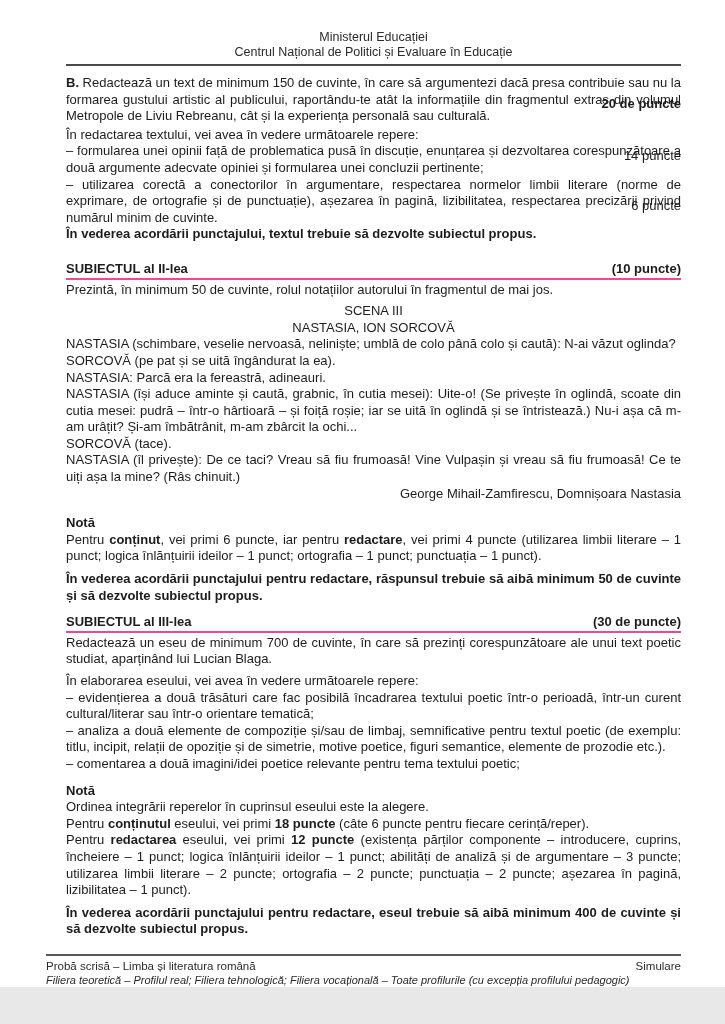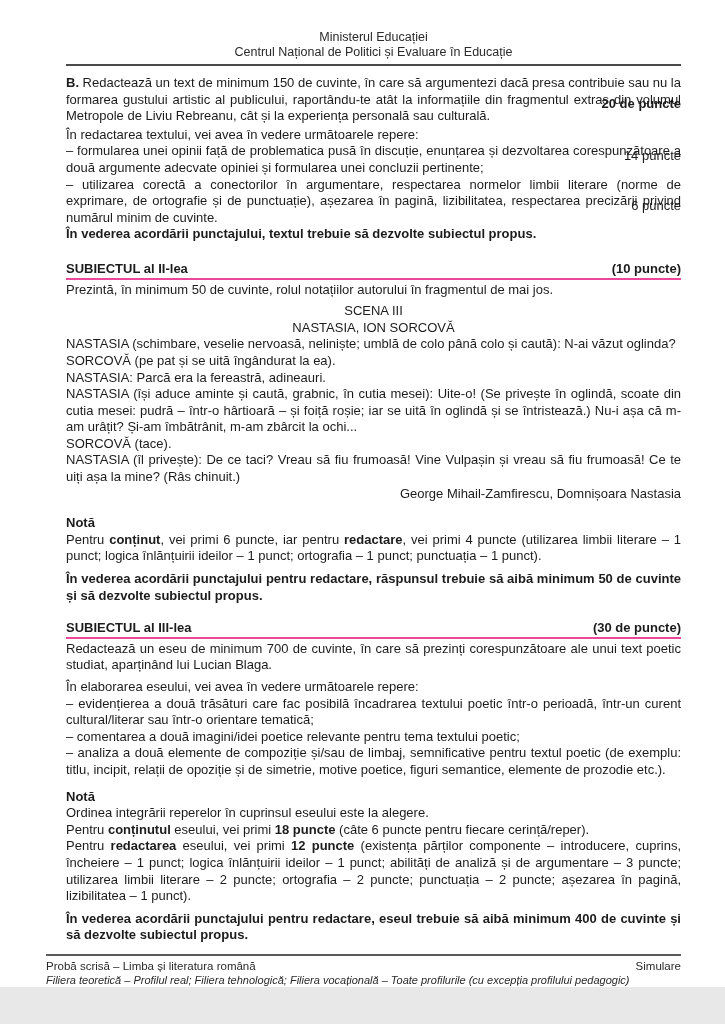--- a/index.html
+++ b/index.html
@@ -16,21 +16,21 @@
   .center{text-align:center;}
   .right{text-align:right;}
   .rel{position:relative;}
   .pts{position:absolute;right:0;bottom:12px;white-space:nowrap;}
   .doc-header{text-align:center;font-size:12.5px;line-height:15px;color:#2a2a2a;
     padding-bottom:4px;border-bottom:2px solid #4a4a4a;}
   .subj-heading{display:flex;justify-content:space-between;align-items:flex-end;
     font-weight:bold;border-bottom:2px solid #ec4899;padding-bottom:0px;}
   .mt2{margin-top:2px;} .mt5{margin-top:5px;} .mt6{margin-top:6px;}
   .mt9{margin-top:9px;} .mt10{margin-top:10px;} .mt13{margin-top:13px;}
-  .mt16{margin-top:16px;gap:48px;} .mt18{margin-top:18px;}
+  .mt16{margin-top:10px;gap:48px;} .mt18{margin-top:18px;}
   .doc-footer{position:absolute;left:46px;right:44px;top:954px;
     border-top:2px solid #5a5a5a;padding-top:3px;
     font-size:11.5px;line-height:14px;color:#2a2a2a;}
   .footer-row{display:flex;justify-content:space-between;text-align:center;}
   .footer-filiera{font-style:italic;font-size:11px;}
 </style>
 </head>
 <body>
 
 <div class="page">
@@ -87,22 +87,22 @@
 
     <div class="subj-heading mt16">
       <span>SUBIECTUL al III-lea</span>
       <span>(30 de puncte)</span>
     </div>
 
     <p class="mt2"><span>Redactează un eseu de minimum 700 de cuvinte, în care să prezinți </span><span class="it">corespunzătoare ale unui text poetic studiat</span><span>, aparținând lui Lucian Blaga.</span></p>
 
     <p class="mt5">În elaborarea eseului, vei avea în vedere următoarele repere:</p>
     <p>– evidențierea a două trăsături care fac posibilă încadrarea textului poetic într-o perioadă, într-un curent cultural/literar sau într-o orientare tematică;</p>
+    <p>– analiza a două elemente de compoziție și/sau de limbaj, semnificative pentru textul poetic (de exemplu: titlu, incipit, relații de opoziție și de simetrie, motive poetice, figuri semantice, elemente de prozodie etc.).</p>
     <p>– comentarea a două imagini/idei poetice relevante pentru tema textului poetic;</p>
-    <p>– analiza a două elemente de compoziție și/sau de limbaj, semnificative pentru textul poetic (de exemplu: titlu, incipit, relații de opoziție și de simetrie, motive poetice, figuri semantice, elemente de prozodie etc.).</p>
 
     <p class="bd mt10">Notă</p>
     <p>Ordinea integrării reperelor în cuprinsul eseului este la alegere.</p>
     <p><span>Pentru </span><span class="bd">conținutul</span><span> eseului, vei primi </span><span class="bd">18 puncte</span><span> (câte 6 puncte pentru fiecare cerință/reper).</span></p>
     <p><span>Pentru </span><span class="bd">redactarea</span><span> eseului, vei primi </span><span class="bd">12 puncte</span><span> (existența părților componente – introducere, cuprins, încheiere – 1 punct; logica înlănțuirii ideilor – 1 punct; abilități de analiză și de argumentare – 3 puncte; utilizarea limbii literare – 2 puncte; ortografia – 2 puncte; punctuația – 2 puncte; așezarea în pagină, lizibilitatea – 1 punct).</span></p>
 
     <p class="bd mt6">În vederea acordării punctajului pentru redactare, eseul trebuie să aibă minimum 400 de cuvinte și să dezvolte subiectul propus.</p>
 
   </div>
 

